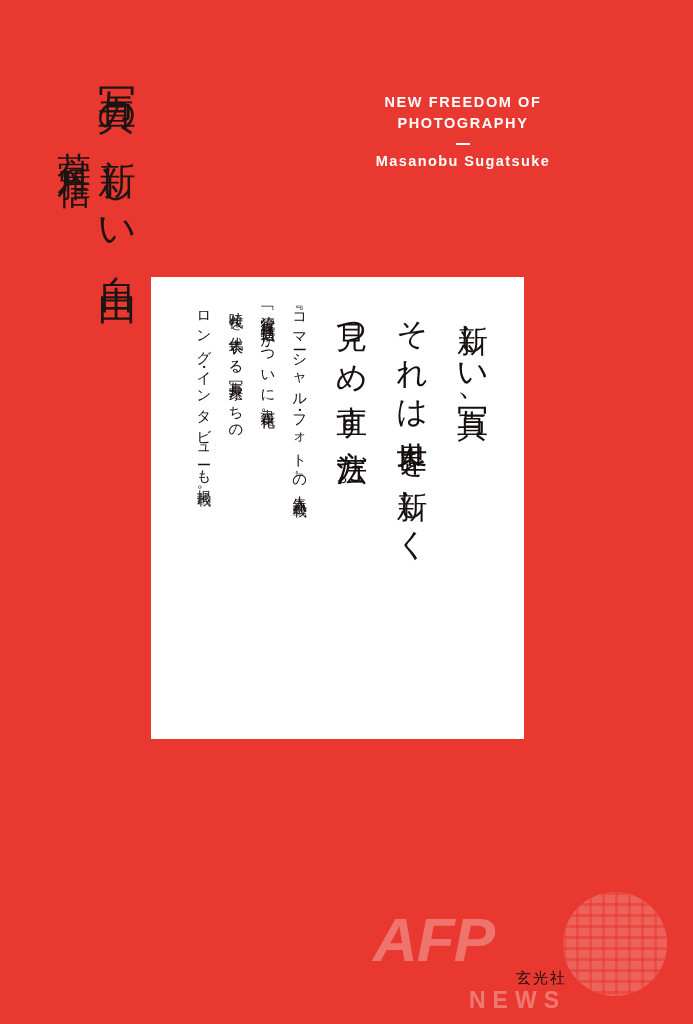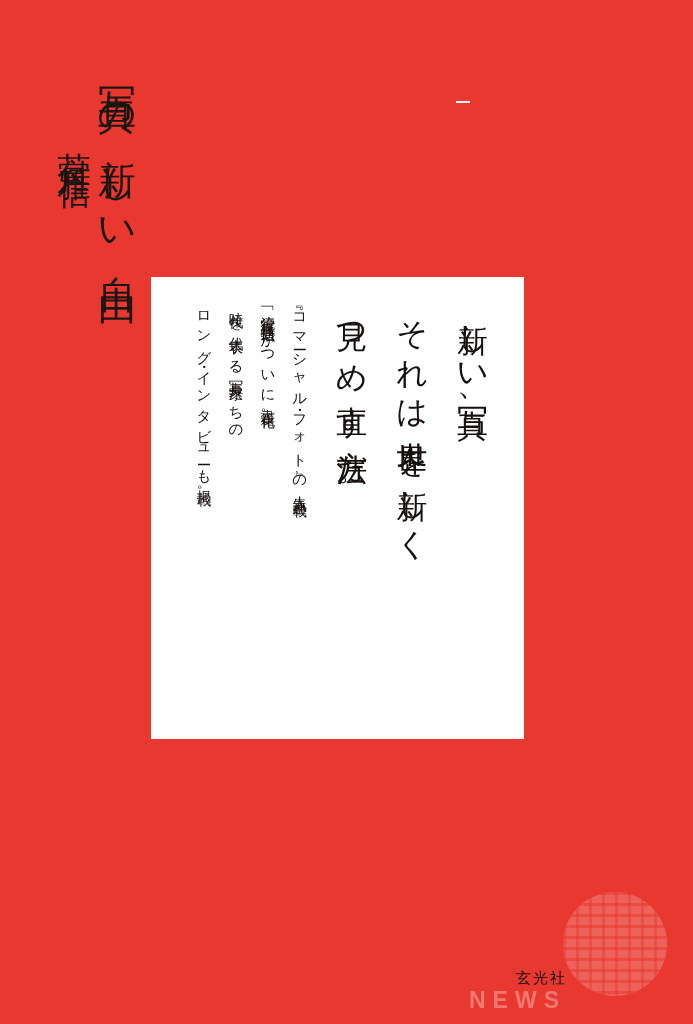--- a/index.html
+++ b/index.html
@@ -190,35 +190,41 @@
 <body>
 
 <div id="cover">
 
   <div id="jp-title-col">
     <div id="jp-title">写真の新しい自由</div>
     <div id="jp-author">菅付雅信</div>
   </div>
 
   <div id="en-block">
+    <p id="en-title">
+      <span>NEW FREEDOM OF</span><br>
+      <span>PHOTOGRAPHY</span>
+    </p>
     <div id="en-rule"></div>
+    <p id="en-author">Masanobu Sugatsuke</p>
   </div>
 
   <div id="panel">
     <div id="panel-inner">
       <div class="vline big">新しい写真、</div>
       <div class="vline big">それは世界を新しく</div>
       <div class="vline big">見つめ直す方法だ。</div>
       <div class="vline small s1">『コマーシャル・フォト』の人気連載</div>
       <div class="vline small">「流行写真通信」がついに書籍化。</div>
       <div class="vline small">時代を代表する写真家たちの</div>
       <div class="vline small">ロング・インタビューも掲載。</div>
     </div>
   </div>
 
   <div id="publisher">玄光社</div>
 
   <div id="afp-watermark">
+    <div id="afp-text">AFP</div>
     <div id="afp-globe"></div>
     <div id="afp-news">NEWS</div>
   </div>
 
 </div>
 
 </body></html>

